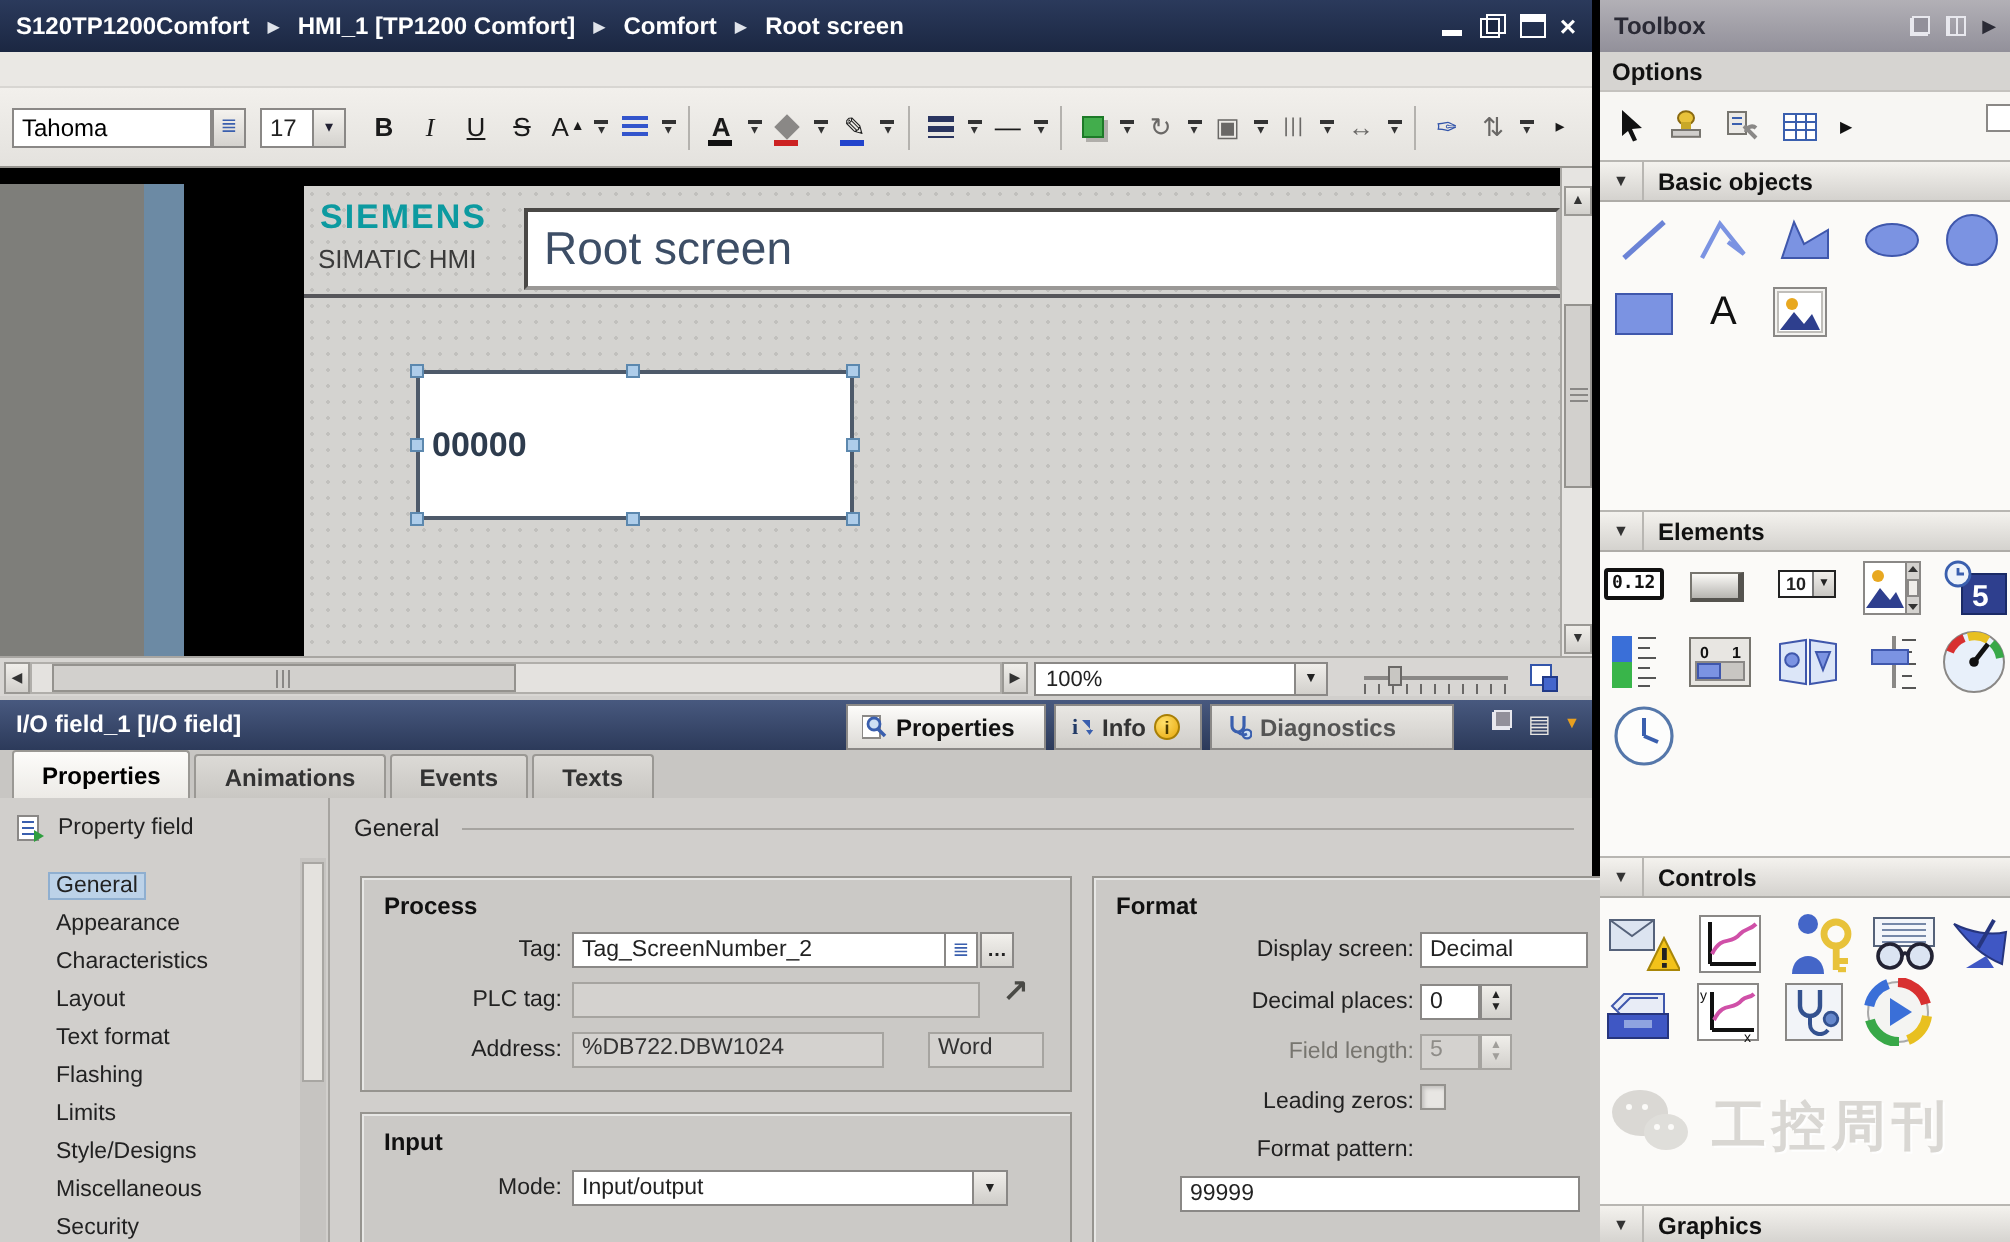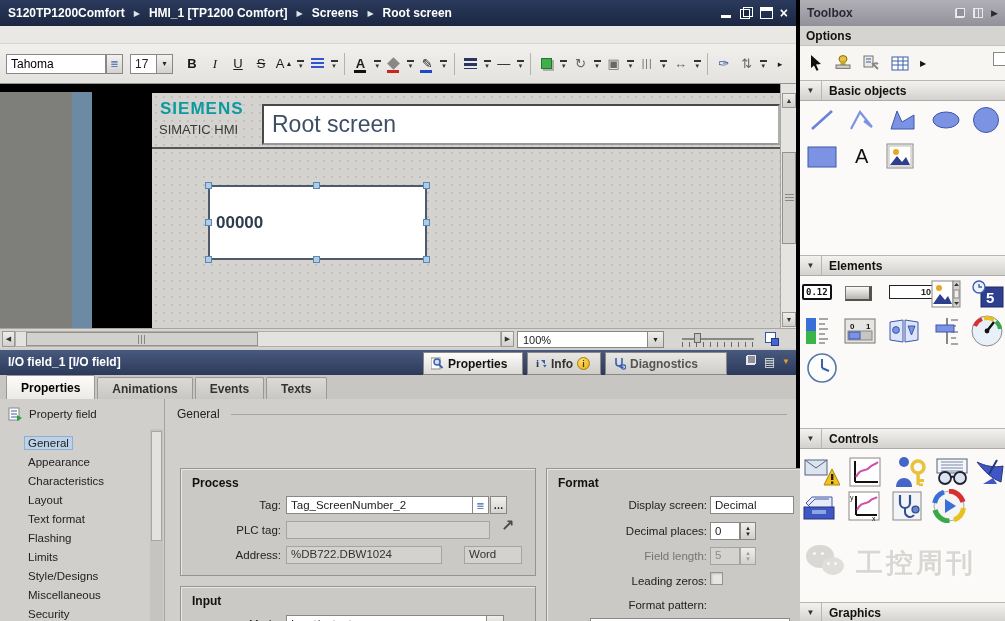--- a/index.html
+++ b/index.html
@@ -85,21 +85,21 @@
   .plist-item { position:absolute; left:0; width:148px; height:19px; display:flex; align-items:center; padding-left:25px; font-size:11.5px; color:#222; }
   .plist-item span { padding:0 3px; }
   .plist-item.selected span { background:#bcd2e8; outline:1px solid #8fafd0; }
   .plist-scroll { position:absolute; left:150px; top:30px; width:13px; height:192px; background:#c6c4c1; }
   .plist-thumb { position:absolute; left:1px; top:2px; width:11px; height:110px; background:#e4e2de; border:1px solid #a8a6a2; }
   .vdiv { position:absolute; left:164px; top:0; width:1px; height:222px; background:#a6a4a0; }
 
   .form { position:absolute; left:165px; top:0; width:631px; height:222px; }
   .sec-hdr { position:absolute; left:12px; top:8px; font-size:12px; color:#222; }
   .sec-line { position:absolute; left:66px; top:15px; width:556px; height:1px; background:#a6a4a0; }
-  .gbox { position:absolute; background:#cbc9c6; border:1px solid #96948f; box-shadow:inset 1px 1px 0 rgba(255,255,255,.55);margin-top:30px; }
+  .gbox { position:absolute; background:#cbc9c6; border:1px solid #96948f; box-shadow:inset 1px 1px 0 rgba(255,255,255,.55); }
   .gtitle { position:absolute; left:11px; top:7px; font-weight:bold; font-size:12px; color:#111; }
   .flbl { position:absolute; width:95px; text-align:right; font-size:11.5px; color:#222; }
   .frlbl { position:absolute; width:155px; text-align:right; font-size:11.5px; color:#222; }
   .fin { position:absolute; height:18px; background:#fff; border:1px solid #8a8886; font-size:11.5px; font-family:"Liberation Sans",sans-serif; color:#222; padding:0 4px; }
   .fin-dis { position:absolute; height:18px; background:#d4d2cf; border:1px solid #a6a4a0; font-size:11.5px; color:#333; padding:1px 4px; }
   .sqbtn { position:absolute; width:17px; height:18px; display:flex; align-items:center; justify-content:center; border:1px solid #8a8886; font-size:10px; }
   .spin { position:absolute; width:16px; height:18px; border:1px solid #8a8886; background:linear-gradient(180deg,#f0eeea,#d2d0cc); display:flex; flex-direction:column; align-items:center; justify-content:center; font-size:6px; line-height:6px; color:#222; }
   .spin.dis { color:#a09e9a; border-color:#a6a4a0; }
   .cbox { position:absolute; width:13px; height:13px; background:#e8e6e3; border:1px solid #94928e; box-shadow:inset 1px 1px 2px rgba(0,0,0,.18); }
   .combo-dd { position:absolute; right:0; top:0; bottom:0; width:17px; background:linear-gradient(180deg,#f0eeea,#cfcdc9); border-left:1px solid #8a8886; display:flex; align-items:center; justify-content:center; font-size:7px; color:#222; }
@@ -115,21 +115,21 @@
   .opt-label { position:absolute; left:0; top:26px; width:205px; height:20px; background:#d6d4d1; border-bottom:1px solid #c4c2be; display:flex; align-items:center; padding-left:6px; font-weight:bold; color:#111; }
   .opt-bar { position:absolute; left:0; top:46px; width:205px; height:34px; background:#f7f6f3; display:flex; align-items:center; gap:11px; padding-left:9px; }
   .tb-sec { position:absolute; left:0; width:205px; height:21px; background:linear-gradient(180deg,#f4f2ee,#d4d2ce); border-top:1px solid #b8b6b2; border-bottom:1px solid #aeaca8; display:flex; align-items:stretch; }
   .tb-sec .chev { width:22px; border-right:1px solid #b8b6b2; display:flex; align-items:center; justify-content:center; font-size:8px; color:#333; }
   .tb-sec .lab { display:flex; align-items:center; padding-left:7px; font-weight:bold; color:#111; font-size:12px; }
   .tb-body { position:absolute; left:0; width:205px; background:#fbfaf8; }
   .tool { position:absolute; display:flex; align-items:center; justify-content:center; }
   .ico-io { border:2px solid #111; background:#fff; font-size:9px; font-weight:bold; padding:1px 2px; color:#111; border-radius:2px; font-family:"DejaVu Sans Mono",monospace; }
   .ico-btn3d { width:27px; height:15px; background:linear-gradient(180deg,#fbfaf7,#b6b4b0); border:1px solid #77756f; border-right:3px solid #55534f; border-bottom:2px solid #55534f; }
   .ico-symio { display:flex; border:1px solid #222; background:#fff; }
-  .ico-symio em { font-style:normal; font-size:9px; font-weight:bold; padding:1px 3px;margin-left:28px; }
+  .ico-symio em { font-style:normal; font-size:9px; font-weight:bold; padding:1px 3px; }
   .ico-symio u { text-decoration:none; width:11px; background:linear-gradient(180deg,#f0eeea,#c8c6c2); border-left:1px solid #777; font-size:6px; display:flex; align-items:center; justify-content:center; }
   .ico-letter { font-size:20px; color:#111; font-weight:500; }
 
   
   .watermark { position:absolute; left:6px; top:96px; width:195px; display:flex; align-items:center; gap:8px; opacity:.9; }
   .wm-bubbles { position:relative; width:42px; height:36px; }
   .wm-b1 { position:absolute; left:0; top:0; width:28px; height:23px; background:#d7d5d1; border-radius:50% 50% 46% 54%; }
   .wm-b1::after { content:""; position:absolute; left:7px; top:7px; width:3px; height:3px; background:#fbfaf8; border-radius:50%; box-shadow:8px 0 0 #fbfaf8; }
   .wm-b2 { position:absolute; left:16px; top:12px; width:22px; height:18px; background:#dddbd7; border-radius:50%; }
   .wm-b2::after { content:""; position:absolute; left:5px; top:5px; width:3px; height:3px; background:#fbfaf8; border-radius:50%; box-shadow:7px 0 0 #fbfaf8; }
@@ -138,21 +138,21 @@
 </head>
 <body>
 
 <div id="main">
 
   <div class="title-bar">
     <span class="crumb">S120TP1200Comfort</span>
     <span class="crumb-sep">▶</span>
     <span class="crumb">HMI_1 [TP1200 Comfort]</span>
     <span class="crumb-sep">▶</span>
-    <span class="crumb">Screens</span>
+    <span class="crumb">Comfort</span>
     <span class="crumb-sep">▶</span>
     <span class="crumb">Root screen</span>
     <span class="win-controls">
       <i class="wbtn wbtn-min"></i>
       <i class="wbtn wbtn-float"></i>
       <i class="wbtn wbtn-max"></i>
       <span class="wbtn wbtn-close">×</span>
     </span>
   </div>
 

